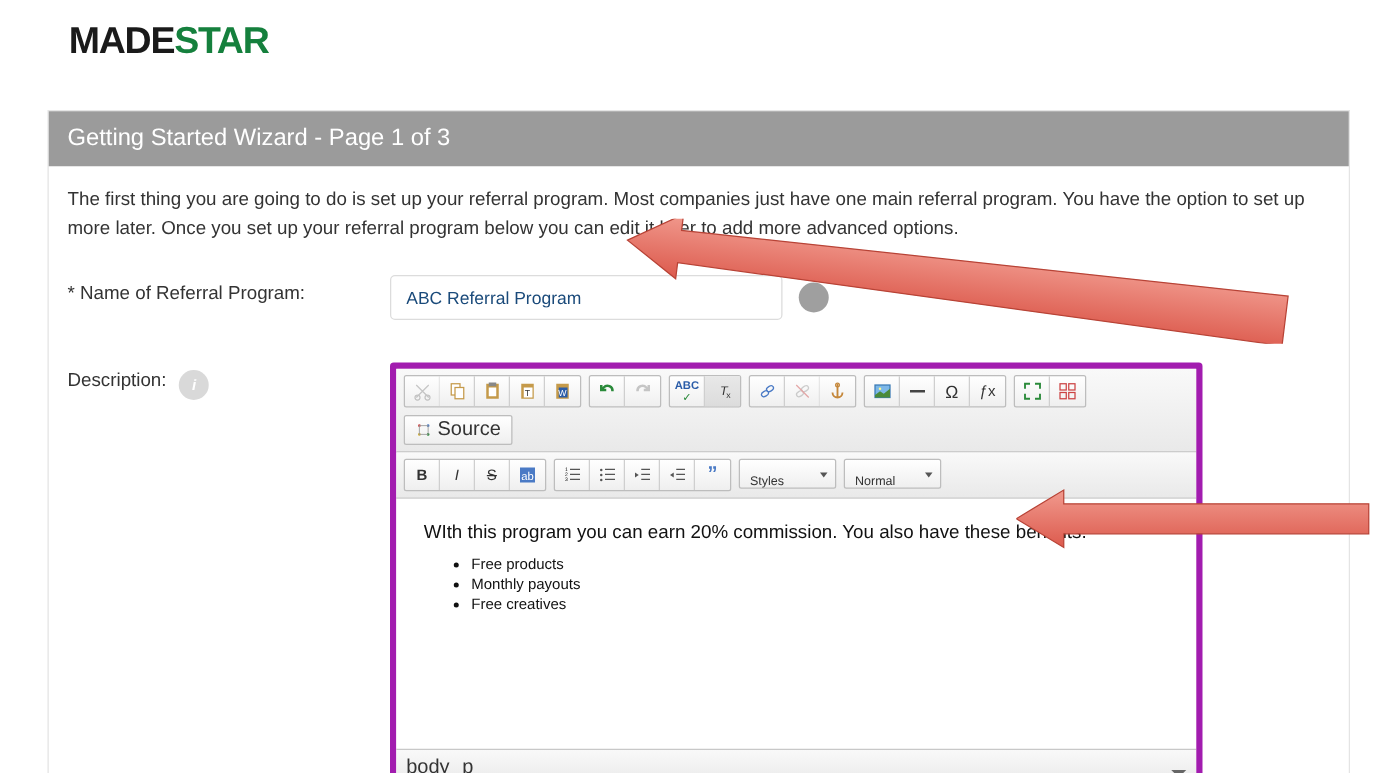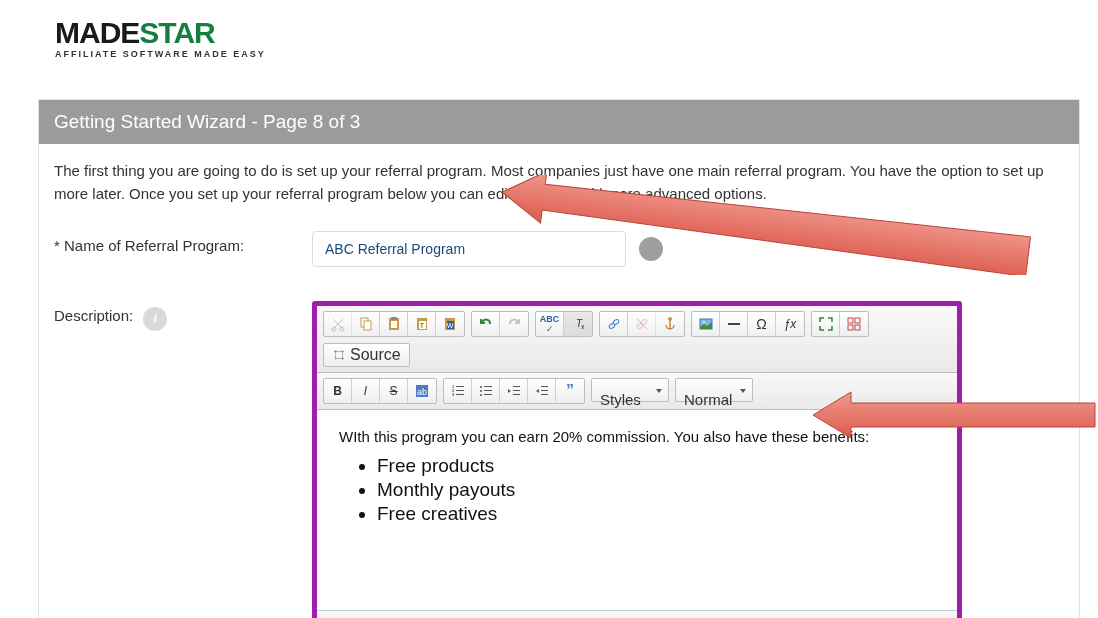--- a/index.html
+++ b/index.html
@@ -21,50 +21,49 @@
   .in{width:314px;height:36px;border:1px solid #dcdcdc;border-radius:4px;padding:0 12px;font-size:14px;color:#1a4a7a}
   .info{width:24px;height:24px;border-radius:50%;background:#d9d9d9;color:#fff;display:inline-flex;align-items:center;justify-content:center;font-style:italic;font-weight:bold;font-size:12px}
   .hidden-info{width:24px;height:24px;border-radius:50%;background:#9f9f9f;position:absolute;left:327px;top:6px}
   
   .editor{width:650px;border:5px solid #a21caf;border-radius:3px;overflow:hidden}
   .tb{background:linear-gradient(#f9f9f9,#e9e9e9);border-bottom:1px solid #bdbdbd;padding:5px 6px 5px 6px;display:flex;flex-wrap:wrap;gap:6px}
   .grp{display:flex;border:1px solid #bdbdbd;border-radius:2px;background:linear-gradient(#fff,#efefef)}
   .btn{width:28px;height:24px;border-right:1px solid #cfcfcf;display:flex;align-items:center;justify-content:center;font-size:12px;cursor:pointer}
   .grp .btn:last-child{border-right:0}
   .btn.dis{opacity:.45}
-  .sel{height:24px;border:1px solid #bdbdbd;border-radius:2px;background:linear-gradient(#fff,#efefef);font-size:15px;padding:12px 20px 0 8px;position:relative;display:flex;cursor:pointer;min-width:78px}
+  .sel{height:24px;border:1px solid #bdbdbd;border-radius:2px;background:linear-gradient(#fff,#efefef);font-size:10px;padding:12px 20px 0 8px;position:relative;display:flex;align-items:center;cursor:pointer;min-width:78px}
   .sel:after{content:"";position:absolute;right:6px;top:10px;border-left:3px solid transparent;border-right:3px solid transparent;border-top:4px solid #555}
   .src{height:24px;border:1px solid #bdbdbd;border-radius:2px;background:linear-gradient(#fff,#efefef);display:flex;align-items:center;gap:4px;padding:0 8px;font-size:16px;cursor:pointer}
   .edbody{background:#fff;min-height:200px;padding:18px 22px;font-size:14px;color:#111}
   .edbody p{margin:0 0 10px 0;font-size:15px}
   .edbody ul{margin:0;padding-left:38px}
-  .edbody li{margin:2px 0;font-size:19px}
+  .edbody li{margin:2px 0;font-size:12px}
   .path{background:linear-gradient(#f9f9f9,#e9e9e9);border-top:1px solid #c8c8c8;font-size:16px;color:#333;display:flex;align-items:center;justify-content:space-between;padding:5px 8px}
   .path .seg{display:flex;gap:10px}
   .path .tri{border-left:6px solid transparent;border-right:6px solid transparent;border-top:6px solid #666;align-self:flex-end;margin-bottom:1px}
   
   svg.i{width:16px;height:16px}
   .txtB{font-weight:bold}.txtI{font-style:italic}.txtS{text-decoration:line-through}
   .spell{font-size:9px;text-align:center}
   
   .arrow{position:absolute;pointer-events:none}
   .arrow.a1{left:500px;top:175px}
   .arrow.a2{left:813px;top:380px}
 </style>
 </head>
 <body>
 
 <div class="page">
   <div class="logo">
     <div class="t1"><span class="black">MADE</span><span class="blue">STAR</span></div>
-    <div class="tagline">AFFILIATE SOFTWARE MADE EASY</div>
   </div>
 
   <div class="panel">
-    <div class="panel-head">Getting Started Wizard - Page 8 of 3</div>
+    <div class="panel-head">Getting Started Wizard - Page 1 of 3</div>
     <div class="panel-body">
 
       <p class="intro">The first thing you are going to do is set up your referral program. Most companies just have one main referral program. You have the option to set up more later. Once you set up your referral program below you can edit it later to add more advanced options.</p>
 
       <div class="row">
         <div class="lab">* Name of Referral Program:</div>
         <div class="rhs">
           <input class="in" value="ABC Referral Program" style="">
           <div class="hidden-info"></div>
         </div>
@@ -173,21 +172,21 @@
                     </svg>
                   </div>
                 <div class="btn">
                     <svg class="i" viewBox="0 0 16 16">
                       <rect x="2" y="7" width="12" height="2" fill="#444"></rect>
                     </svg>
                   </div>
                 <div class="btn">
                     <span style="font-size:14px">Ω</span>
                   </div>
-                <div class="btn" style="font-style:italic;font-size:12px">ƒx</div>
+                <div class="btn" style="font-size:12px">ƒx</div>
               </div>
               <div class="grp">
                 <div class="btn">
                     <svg class="i" viewBox="0 0 16 16">
                       <path d="M2 6V2h4M10 2h4v4M14 10v4h-4M6 14H2v-4" fill="none" stroke="#2a8a3a" stroke-width="1.5"></path>
                     </svg>
                   </div>
                 <div class="btn">
                     <svg class="i" viewBox="0 0 16 16">
                       <rect x="2" y="2" width="5" height="5" fill="none" stroke="#c44"></rect>

